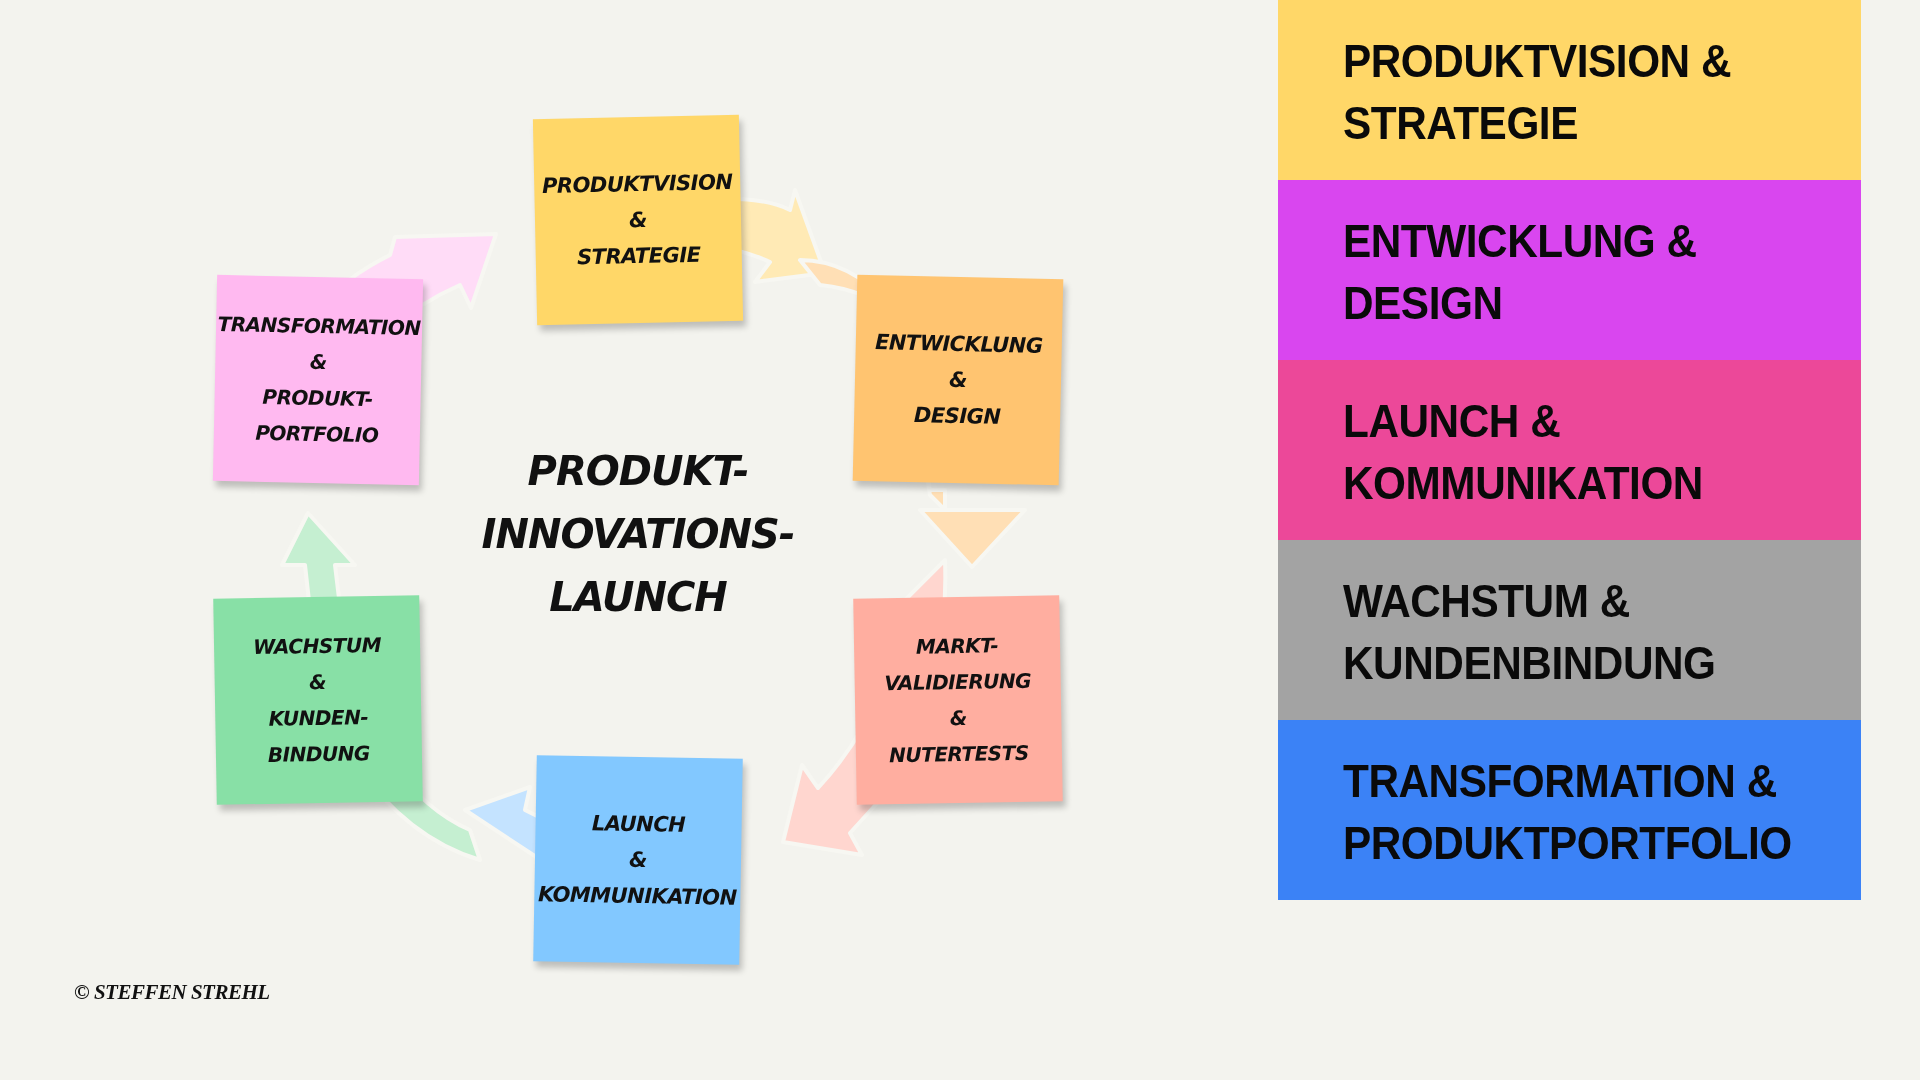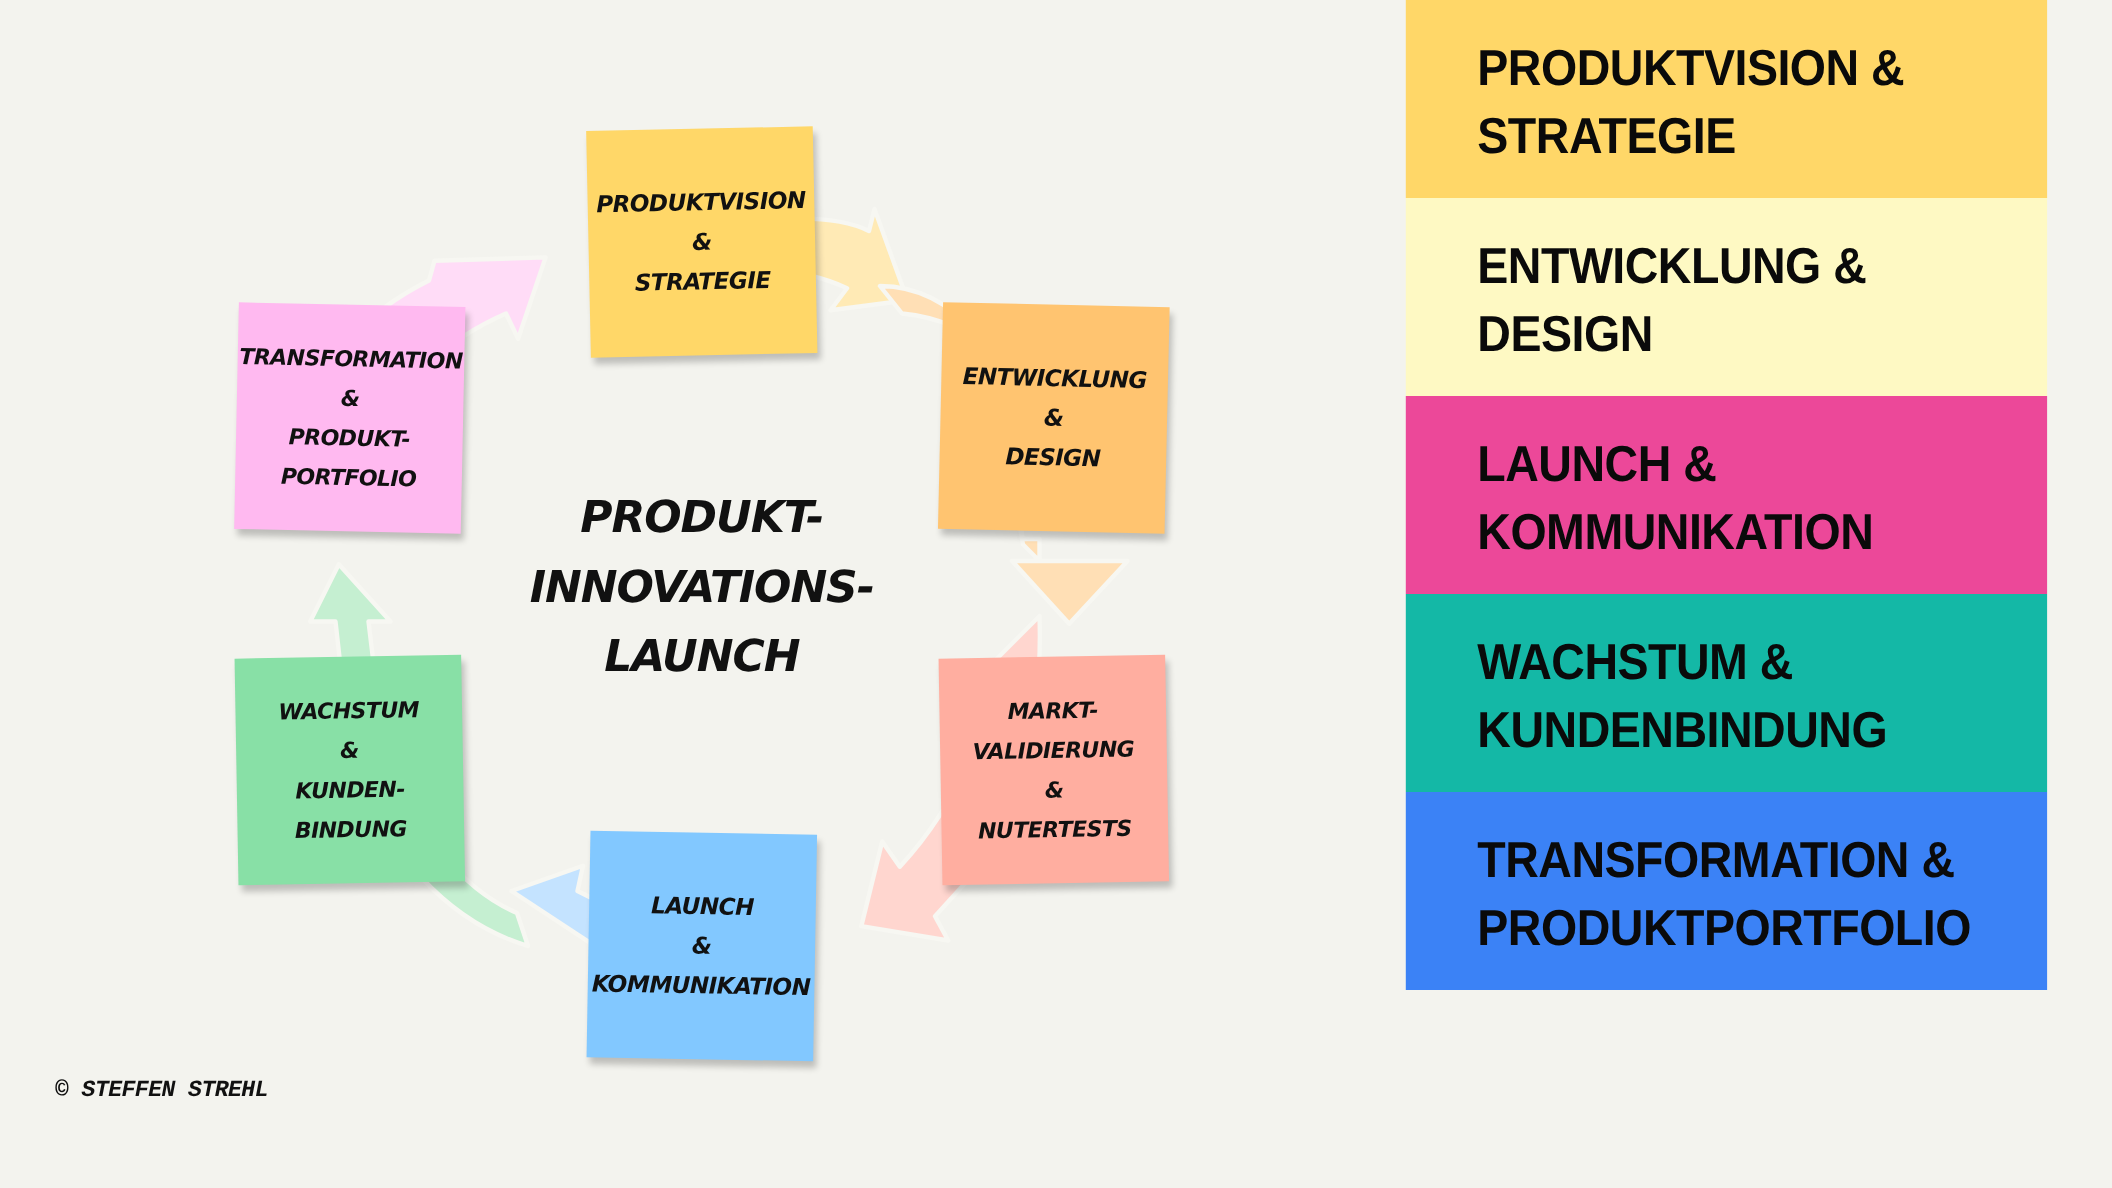--- a/index.html
+++ b/index.html
@@ -26,22 +26,22 @@
   .note.n-pink, .note.n-green, .note.n-salmon { font-size: 20px; }
 
   .center-title {
     position: absolute; left: 478px; top: 440px; width: 320px;
     text-align: center; font-family: "DejaVu Sans", sans-serif; font-style: italic; font-weight: bold;
     font-size: 40px; line-height: 63px; color: #111; letter-spacing: -1px;
   }
   .center-title span { display: block; }
 
   .copyright {
-    position: absolute; left: 50px; top: 980px;
-    font-family: Liberation Mono, monospace; font-style: italic; font-weight: bold;
+    position: absolute; left: 74px; top: 980px;
+    font-family: Liberation Serif, serif; font-style: italic; font-weight: bold;
     font-size: 21px; color: #111; letter-spacing: -0.5px;
   }
 
   .legend { position: absolute; left: 1278px; top: 0; width: 583px; height: 1080px; }
   .band { height: 180px; padding: 30px 0 0 65px; }
   .band-text {
     font-family: "Liberation Sans", sans-serif; font-size: 46px; font-weight: bold;
     line-height: 62px; color: #0a0a0a; letter-spacing: -0.5px; transform: scaleX(0.92); transform-origin: left;
   }
   .band-text span { display: block; white-space: nowrap; }
@@ -116,33 +116,33 @@
   <div class="copyright">© STEFFEN STREHL</div>
 </div>
 
 <div class="legend">
   <div class="band" style="background:#ffd768">
     <div class="band-text">
       <span>PRODUKTVISION &amp;</span>
       <span>STRATEGIE</span>
     </div>
   </div>
-  <div class="band" style="background:#fef9c3">
+  <div class="band" style="background:#d946ef">
     <div class="band-text">
       <span>ENTWICKLUNG &amp;</span>
       <span>DESIGN</span>
     </div>
   </div>
   <div class="band" style="background:#ec4899">
     <div class="band-text">
       <span>LAUNCH &amp;</span>
       <span>KOMMUNIKATION</span>
     </div>
   </div>
-  <div class="band" style="background:#14b8a6">
+  <div class="band" style="background:#a3a3a3">
     <div class="band-text">
       <span>WACHSTUM &amp;</span>
       <span>KUNDENBINDUNG</span>
     </div>
   </div>
   <div class="band" style="background:#3b82f6">
     <div class="band-text">
       <span>TRANSFORMATION &amp;</span>
       <span>PRODUKTPORTFOLIO</span>
     </div>

